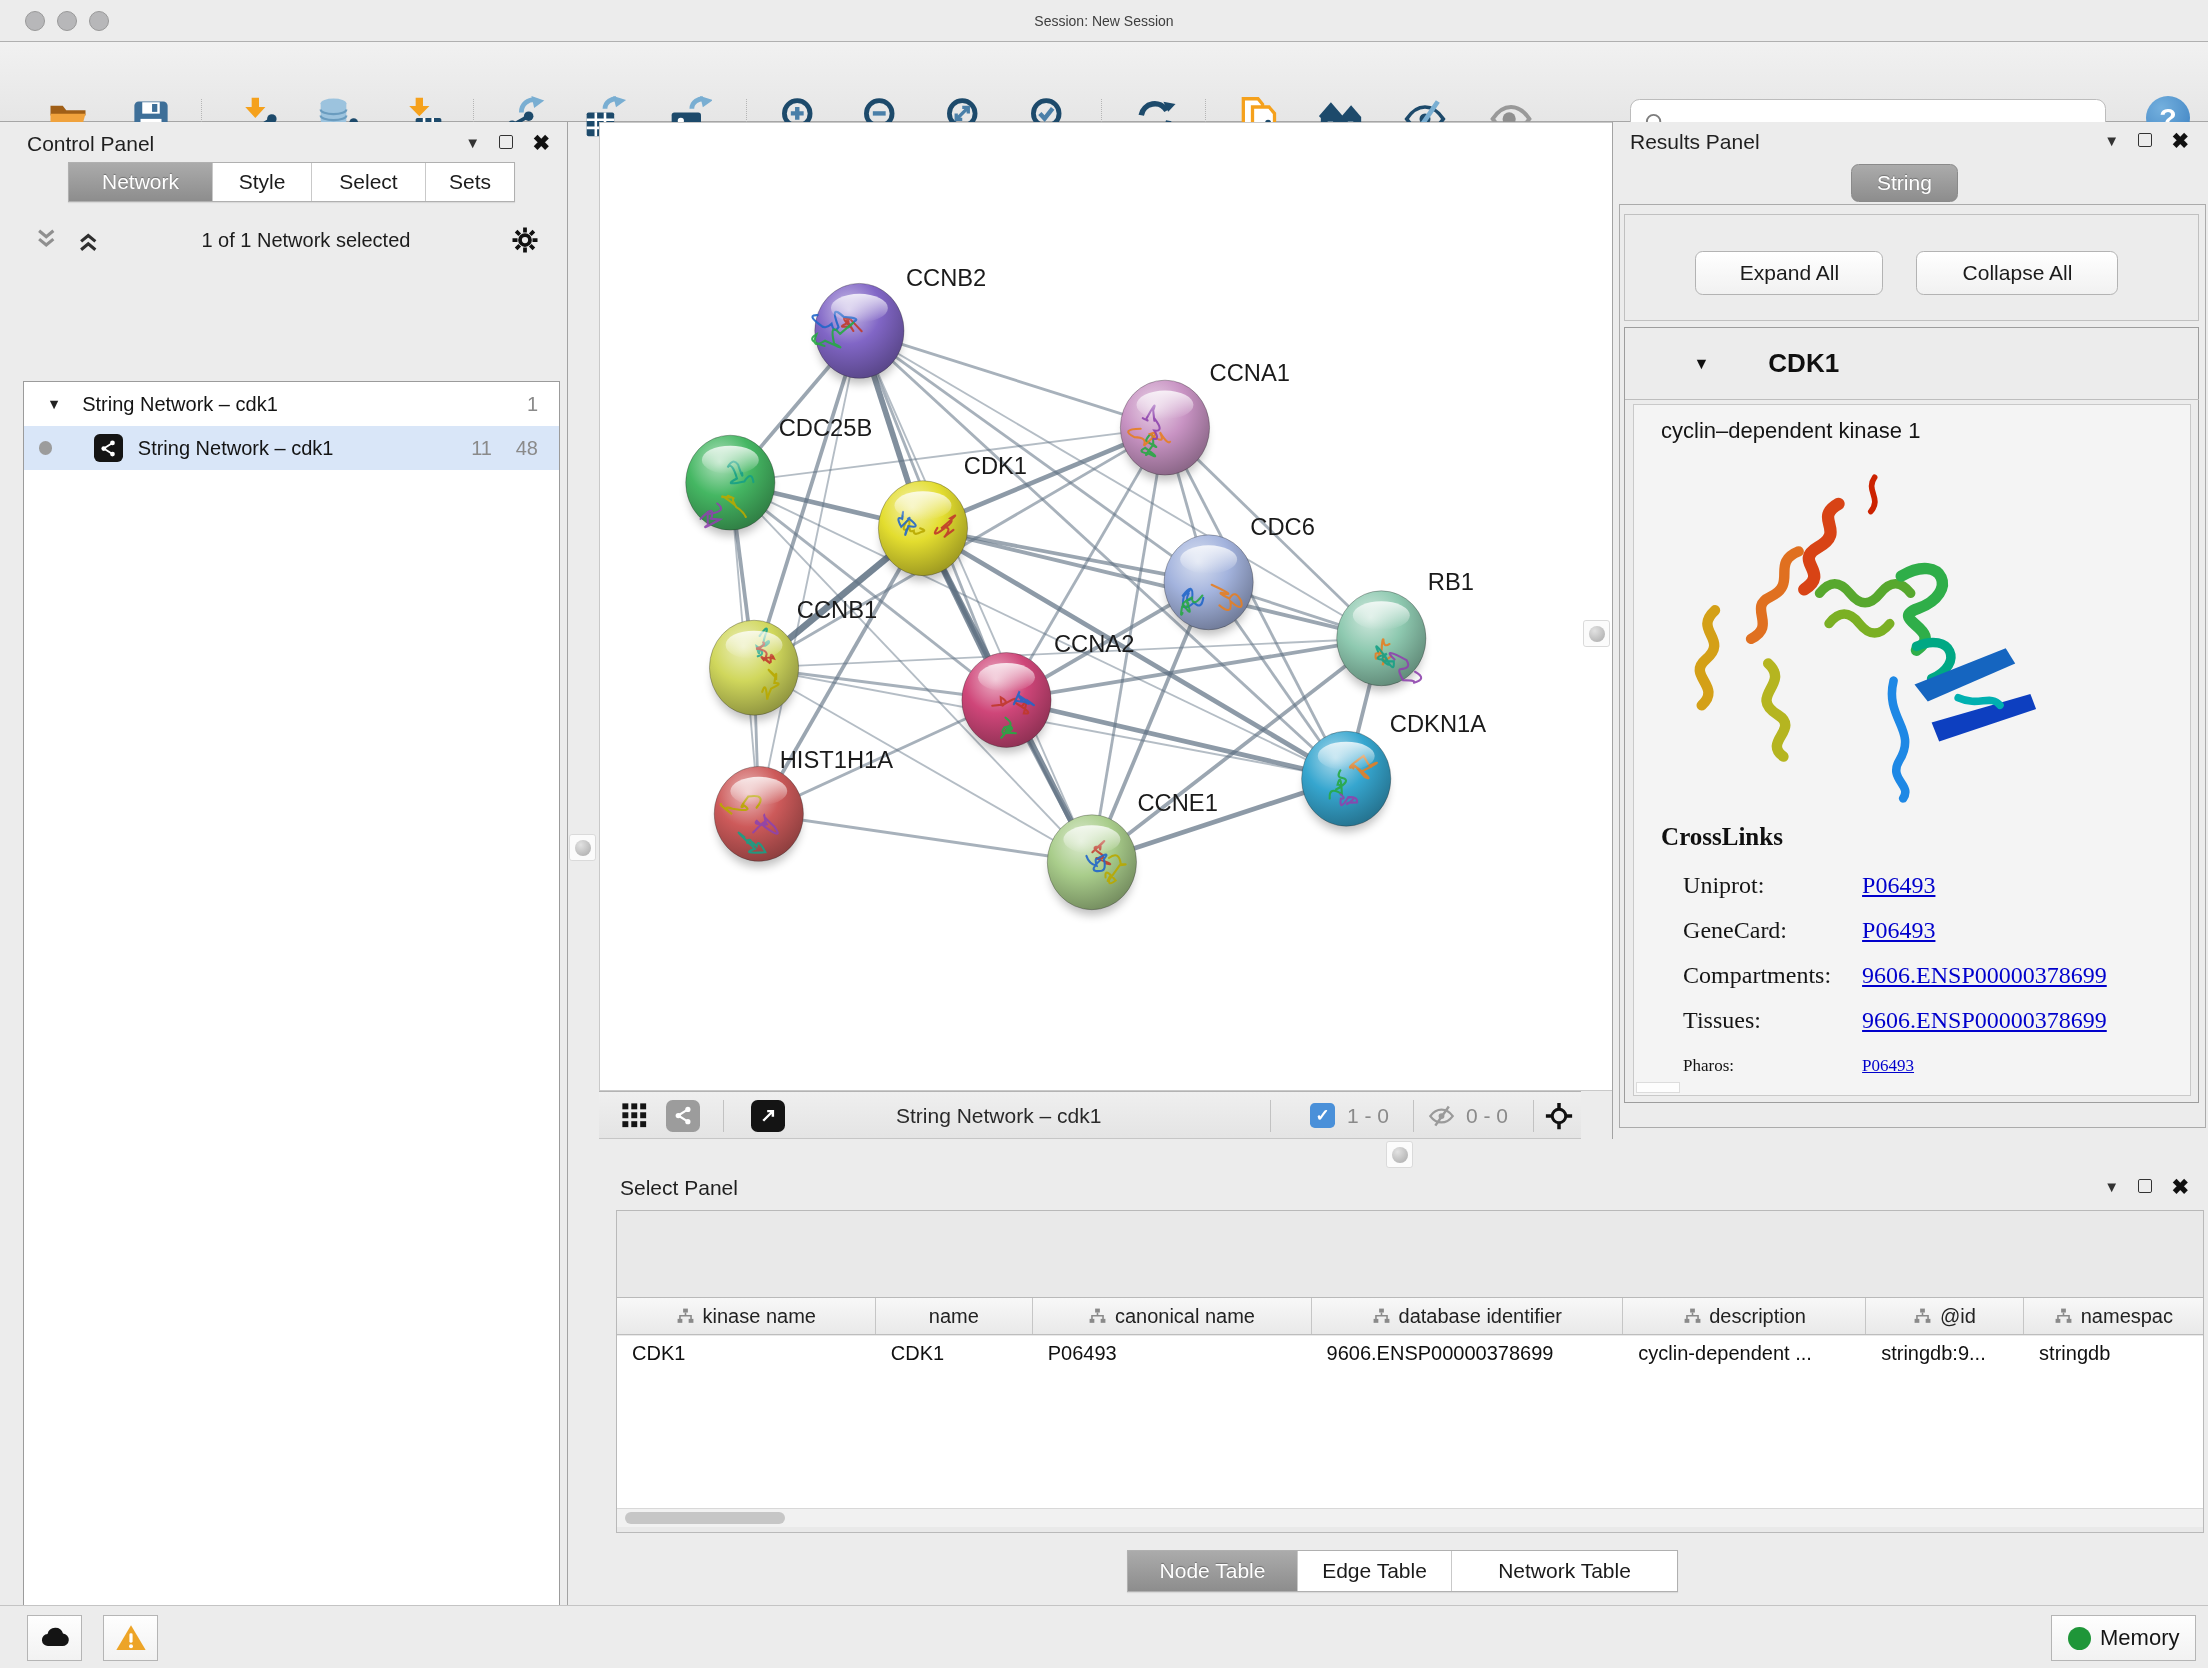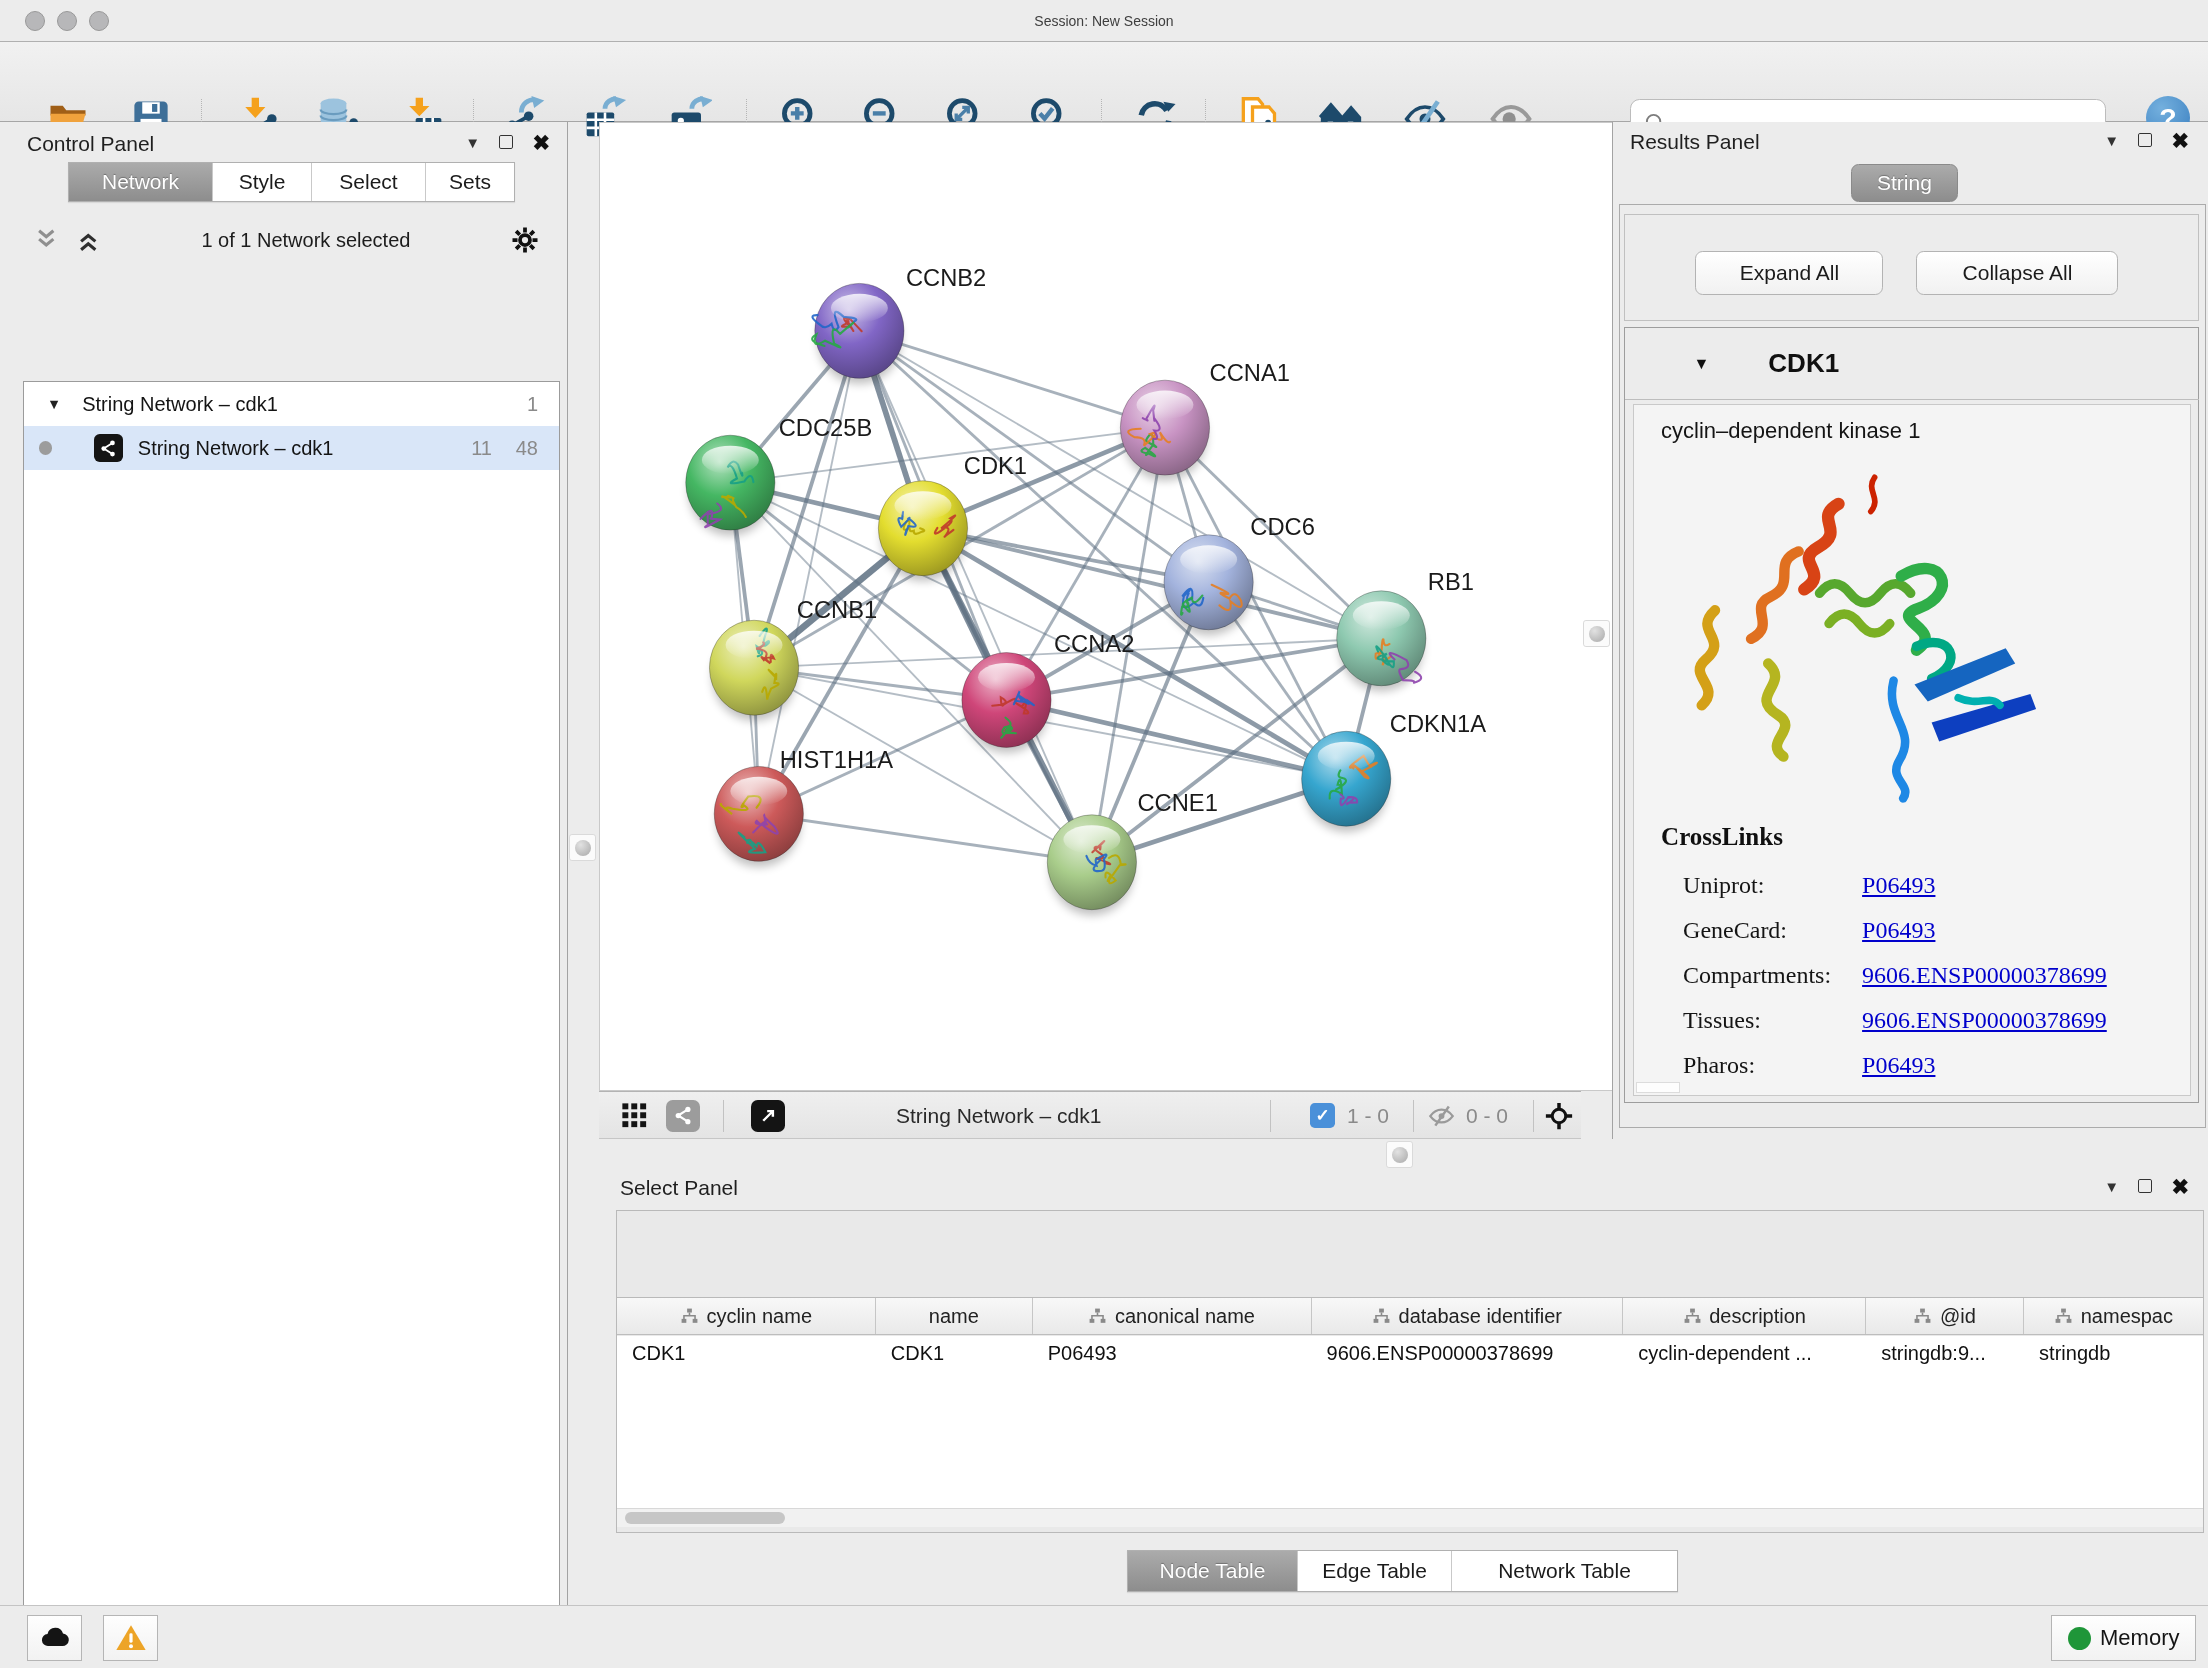--- a/index.html
+++ b/index.html
@@ -604,21 +604,21 @@
               <span class="link">P06493</span>
             </div>
             <div style="display:flex;height:45px;align-items:center;font-size:24px;color:#141414">
               <span style="width:179px">Compartments:</span>
               <span class="link">9606.ENSP00000378699</span>
             </div>
             <div style="display:flex;height:45px;align-items:center;font-size:24px;color:#141414">
               <span style="width:179px">Tissues:</span>
               <span class="link">9606.ENSP00000378699</span>
             </div>
-            <div style="display:flex;height:45px;align-items:center;font-size:24px;color:#141414">
+            <div style="display:flex;height:45px;align-items:center;font-size:17px;color:#141414">
               <span style="width:179px">Pharos:</span>
               <span class="link">P06493</span>
             </div>
           </div>
           <div class="abs" style="left:1.9px;bottom:1.9px;width:44px;height:11.4px;background:#fdfdfd;border:1px solid #dcdcdc"></div>
         </div>
       </div>
     </div>
   </div>
 
@@ -635,21 +635,21 @@
     <div class="abs" style="left:0;top:86px;width:1586px;height:38px;background:linear-gradient(#f8f8f8,#e9e9e9);border-top:1px solid #b9b9b9;border-bottom:1px solid #bdbdbd;display:flex">
       <div class="th" style="width:259px">
           <svg width="19" height="19" viewBox="0 0 24 24">
             <g fill="#8a8a8a">
               <rect x="9" y="2" width="6" height="5"></rect>
               <rect x="2" y="15" width="6" height="5"></rect>
               <rect x="16" y="15" width="6" height="5"></rect>
             </g>
             <path d="M12 7v4M5 15v-4h14v4" stroke="#8a8a8a" stroke-width="2" fill="none"></path>
           </svg>
-          <span>cyclin name</span>
+          <span>kinase name</span>
         </div>
       <div class="th" style="width:157px">
           <span>name</span>
         </div>
       <div class="th" style="width:279px">
           <svg width="19" height="19" viewBox="0 0 24 24">
             <g fill="#8a8a8a">
               <rect x="9" y="2" width="6" height="5"></rect>
               <rect x="2" y="15" width="6" height="5"></rect>
               <rect x="16" y="15" width="6" height="5"></rect>

